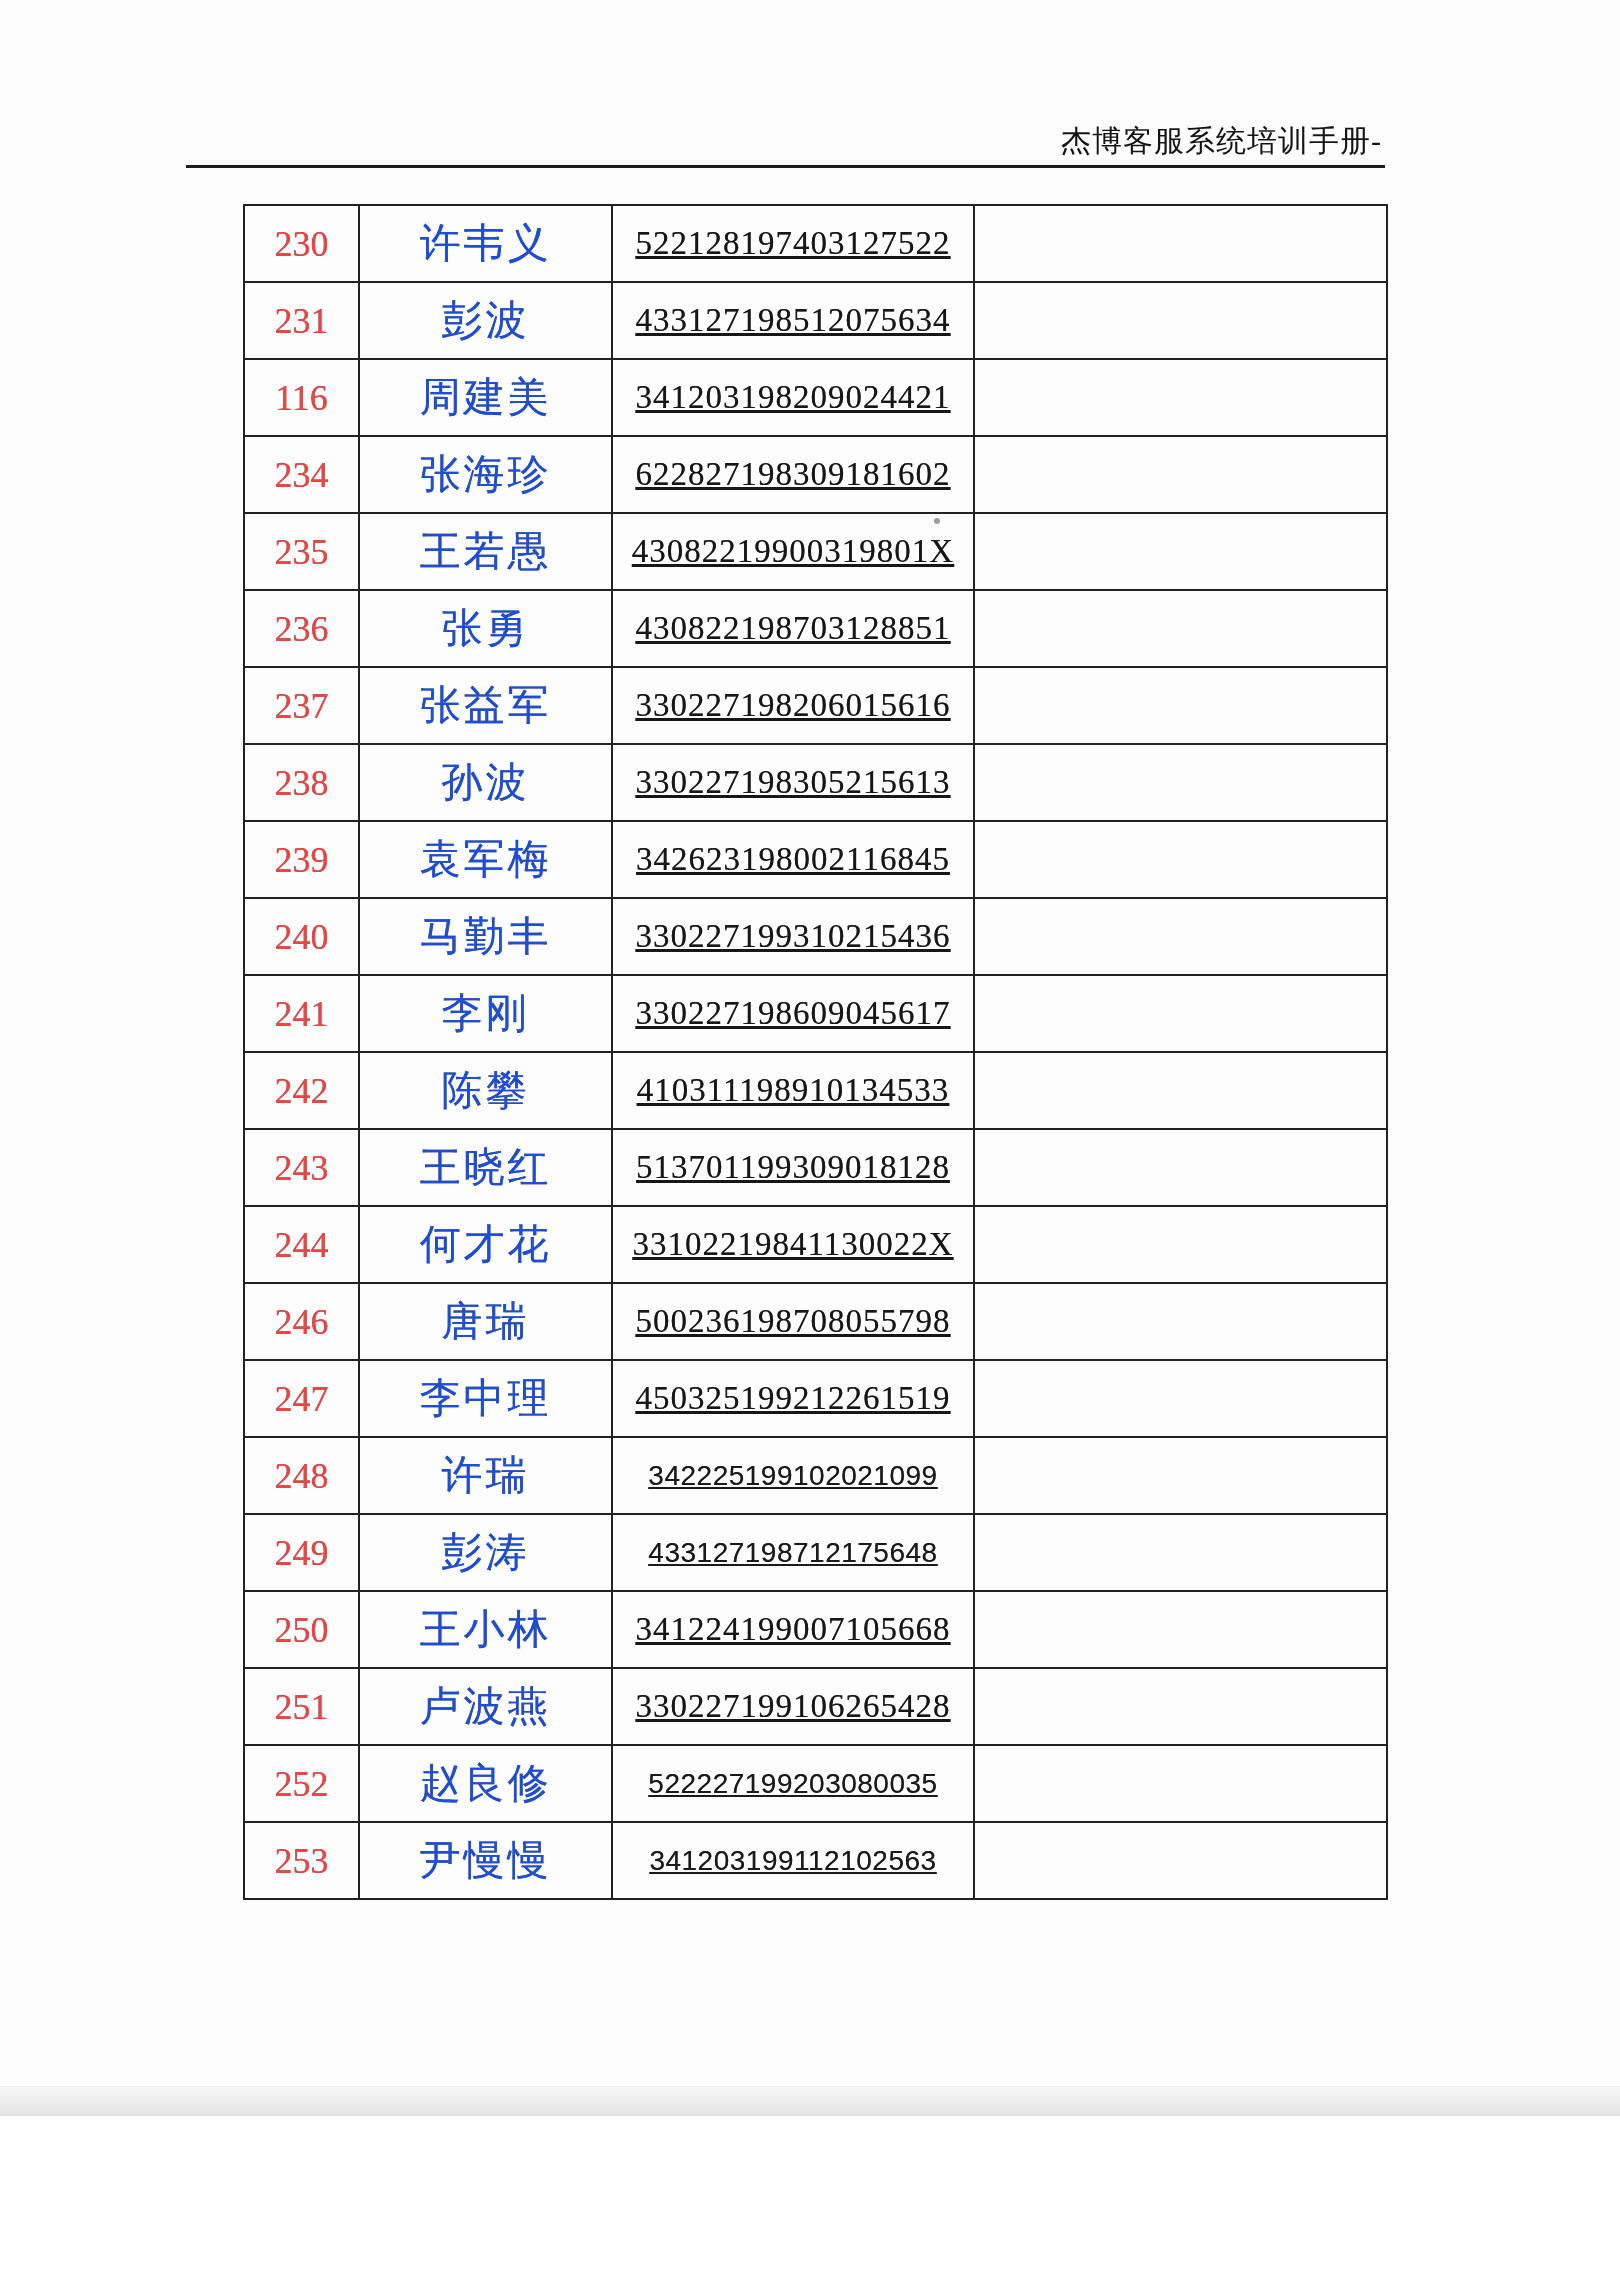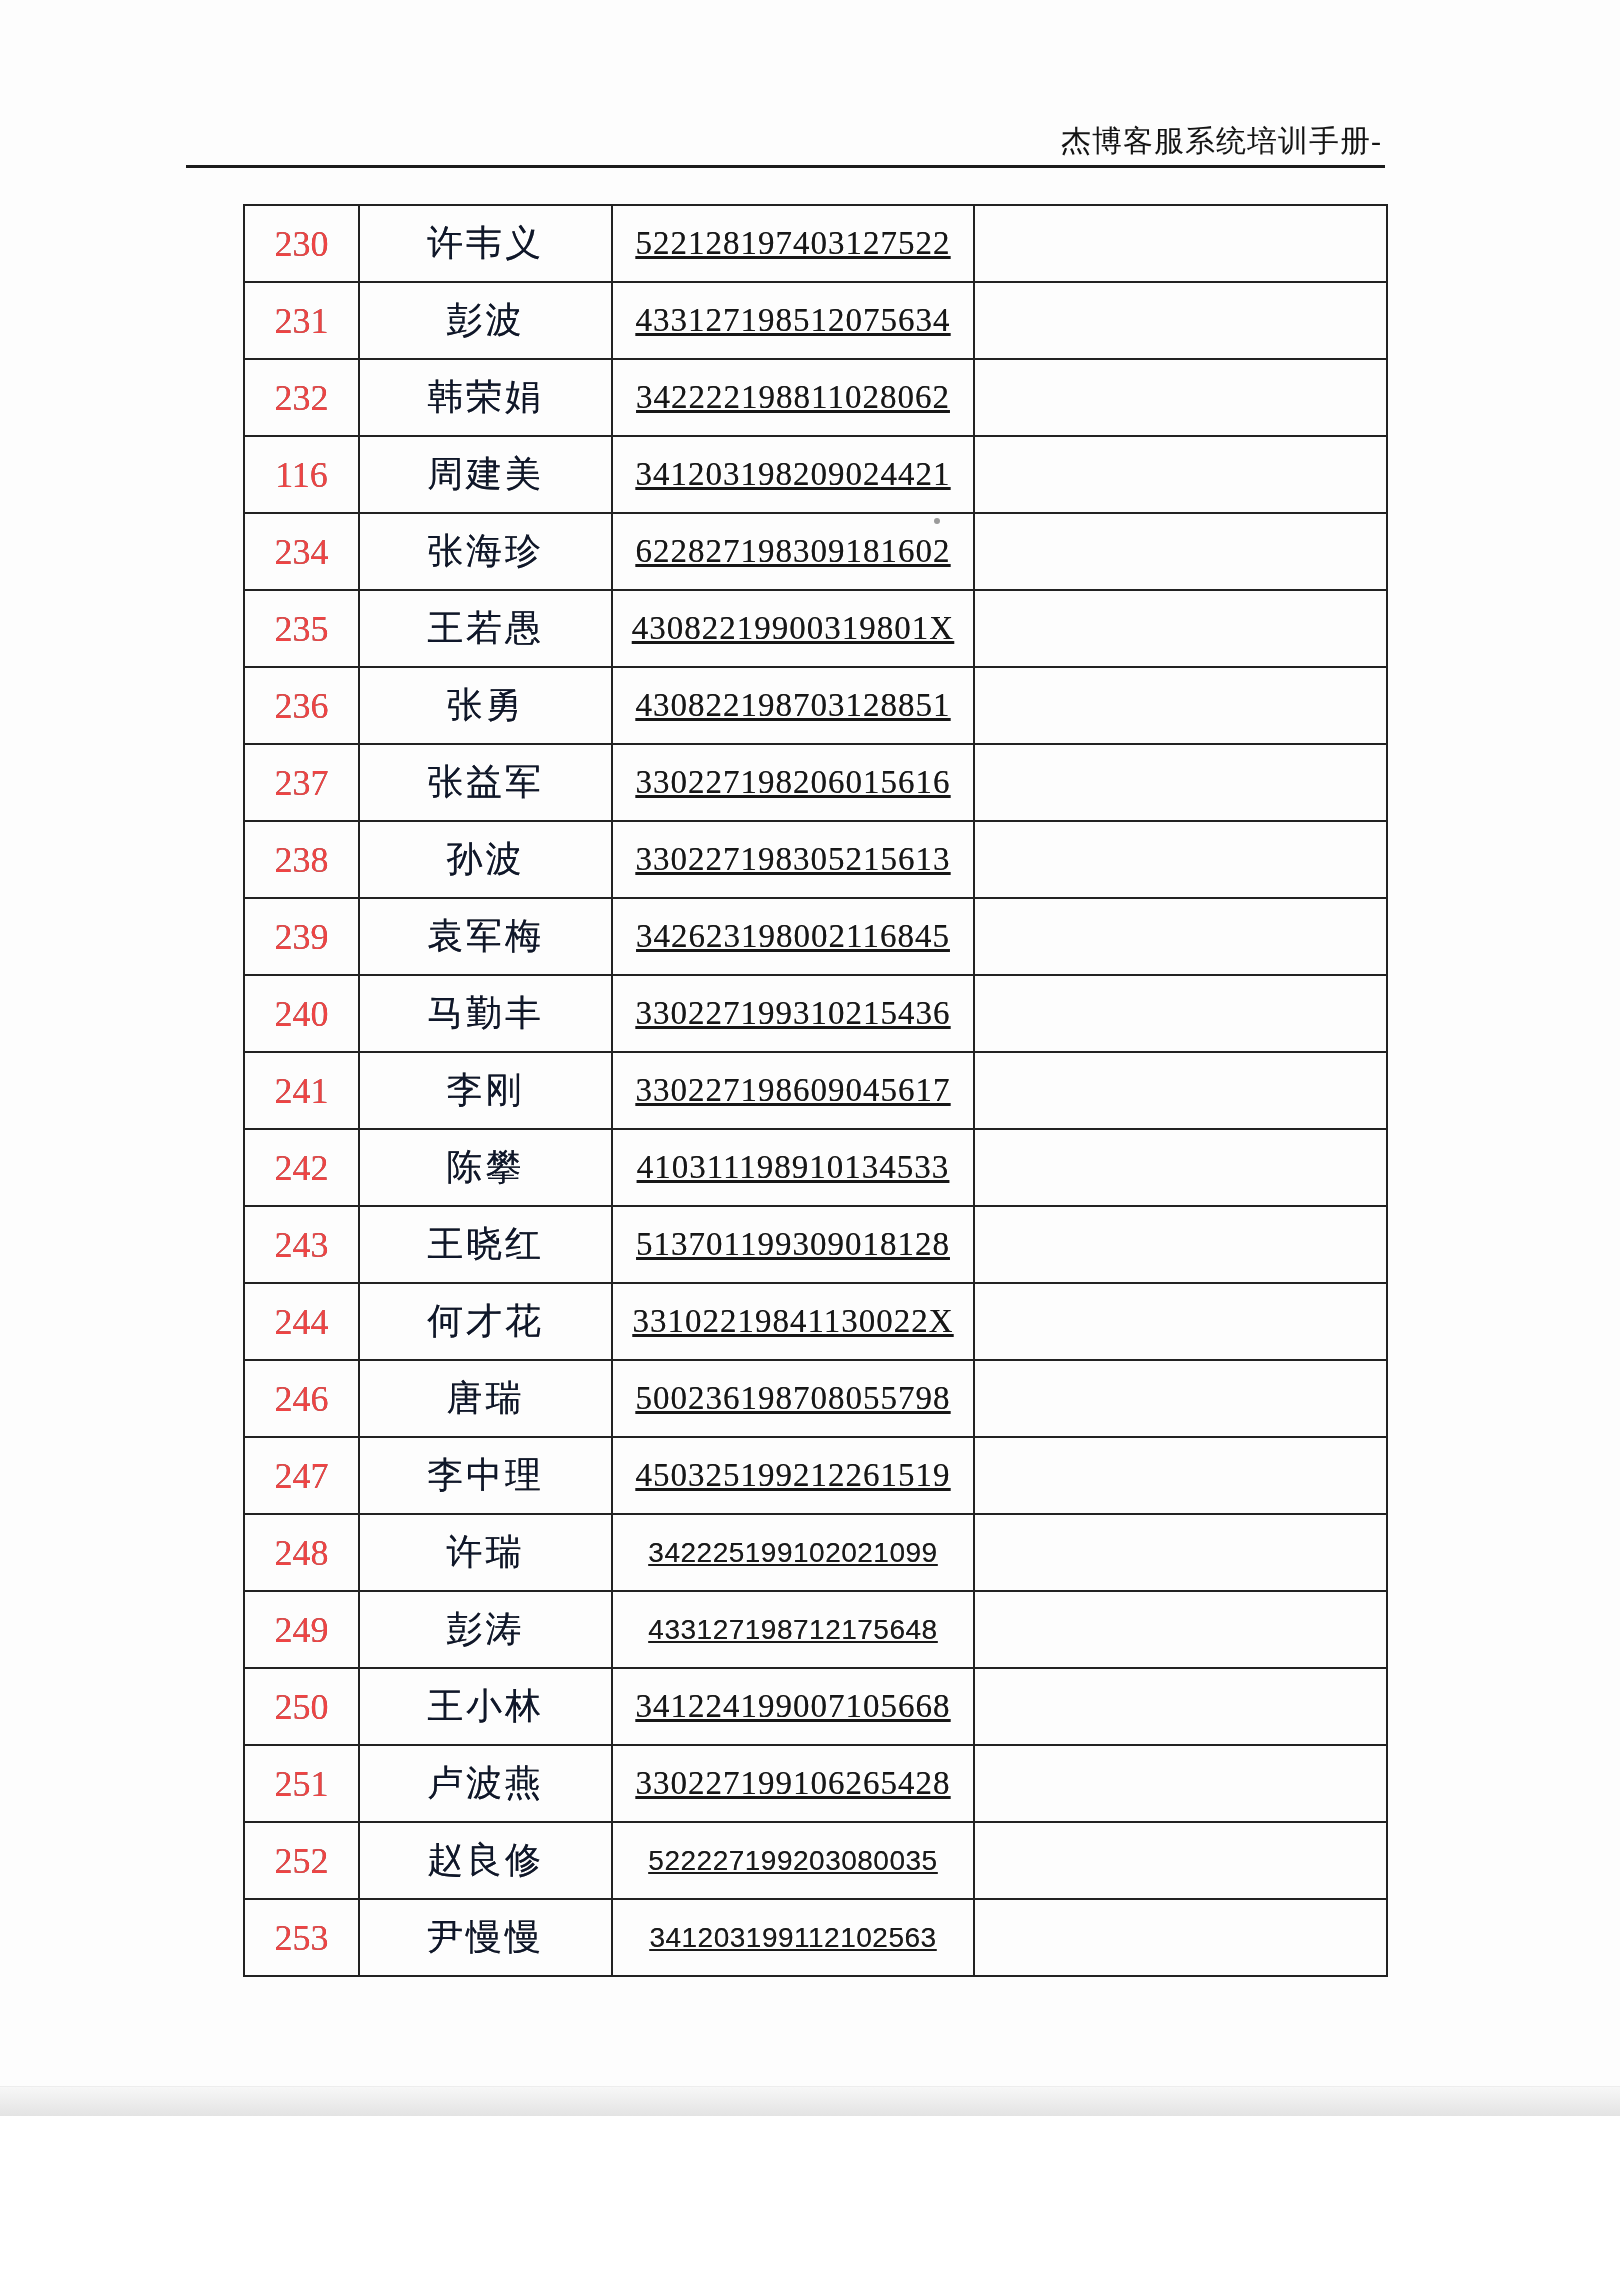--- a/index.html
+++ b/index.html
@@ -22,21 +22,21 @@
     border-collapse:collapse; table-layout:fixed;
     border:2.9px solid #1a1a1a;
   }
   table.roster td {
     border:2px solid #222222; height:73px;
     vertical-align:middle; text-align:center;
     text-shadow:0 0 0.6px rgba(0,0,0,0.65);
     overflow:hidden; white-space:nowrap;
   }
   td.cell-no   { font-size:36px; color:#ef4444; }
-  td.cell-name { font-size:36px; letter-spacing:2.9px; color:#0f172a;margin-top:28px; }
+  td.cell-name { font-size:41px; letter-spacing:2.9px; color:#1d4ed8;margin-top:28px; }
   td.cell-id   { font-size:33px; letter-spacing:1px; color:#171717;text-decoration:underline; }
   td.cell-id.sans {
     font-family:"Liberation Sans", sans-serif;
     font-size:28px; letter-spacing:0.5px; color:#1a1a1a;
   }
   td.cell-empty { }
   .footer-pageinfo {
     position:absolute; left:1101px; top:2129px;
     font-size:30px; letter-spacing:2.9px; color:#b91c1c; white-space:nowrap;
   }
@@ -73,26 +73,20 @@
           <td class="cell-id">522128197403127522</td>
           <td class="cell-empty"></td>
         </tr>
         <tr>
           <td class="cell-no">231</td>
           <td class="cell-name">彭波</td>
           <td class="cell-id">433127198512075634</td>
           <td class="cell-empty"></td>
         </tr>
         <tr>
-          <td class="cell-no">232</td>
-          <td class="cell-name">韩荣娟</td>
-          <td class="cell-id">342222198811028062</td>
-          <td class="cell-empty"></td>
-        </tr>
-        <tr>
           <td class="cell-no">116</td>
           <td class="cell-name">周建美</td>
           <td class="cell-id">341203198209024421</td>
           <td class="cell-empty"></td>
         </tr>
         <tr>
           <td class="cell-no">234</td>
           <td class="cell-name">张海珍</td>
           <td class="cell-id">622827198309181602</td>
           <td class="cell-empty"></td>

